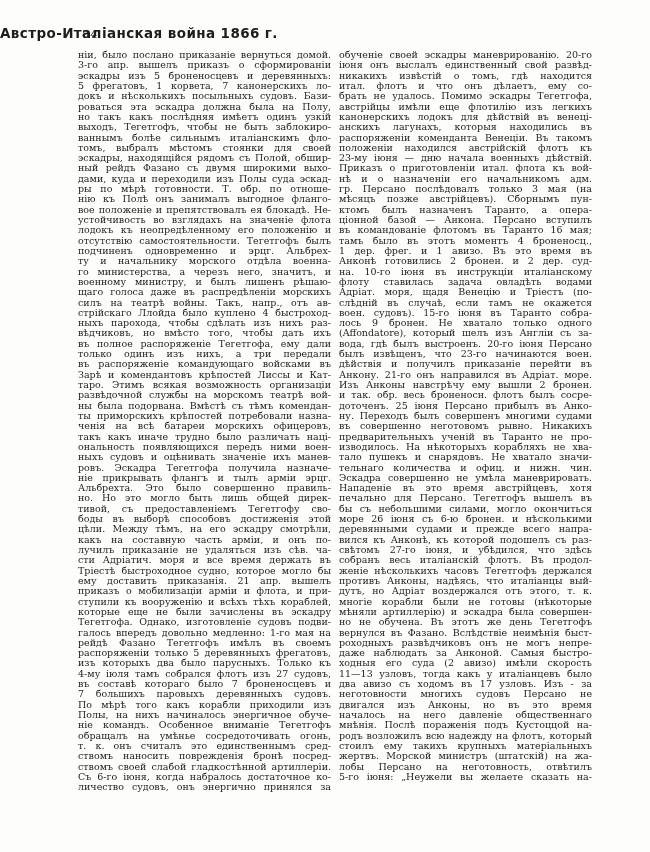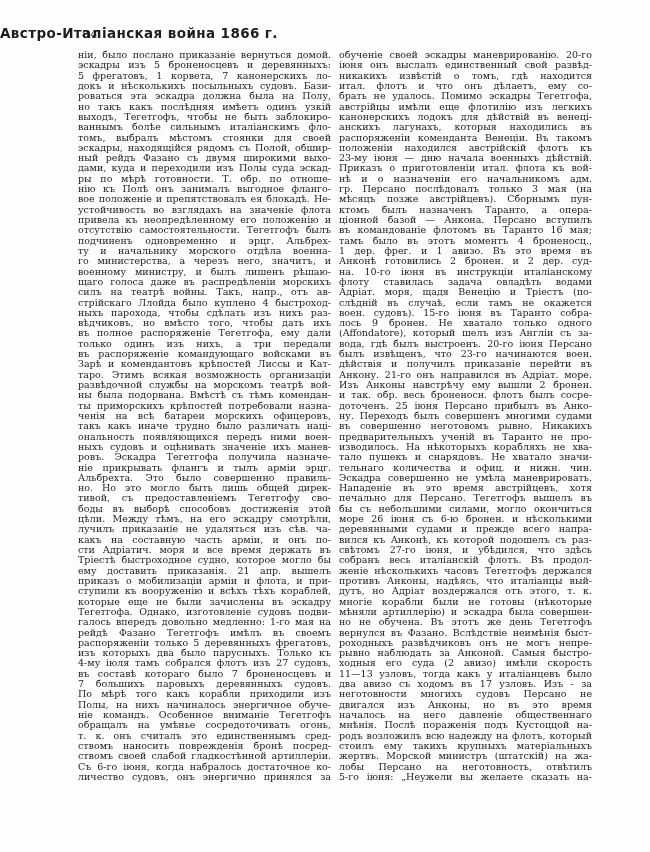--- a/index.html
+++ b/index.html
@@ -72,36 +72,37 @@
 <body>
 
 <div class="page">
   <div class="header">
     <span class="pagenum">84</span>
     <span class="title">Австро-Италіанская война 1866 г.</span>
   </div>
   <div class="columns">
     <div class="col">
         <div class="line">ніи, было послано приказаніе вернуться домой.</div>
+        <div class="line">3-го апр. вышелъ приказъ о сформированіи</div>
         <div class="line">эскадры изъ 5 броненосцевъ и деревянныхъ:</div>
         <div class="line">5 фрегатовъ, 1 корвета, 7 канонерскихъ ло-</div>
         <div class="line">докъ и нѣсколькихъ посыльныхъ судовъ. Бази-</div>
         <div class="line">роваться эта эскадра должна была на Полу,</div>
         <div class="line">но такъ какъ послѣдняя имѣетъ одинъ узкій</div>
         <div class="line">выходъ, Тегетгофъ, чтобы не быть заблокиро-</div>
         <div class="line">ваннымъ болѣе сильнымъ италіанскимъ фло-</div>
         <div class="line">томъ, выбралъ мѣстомъ стоянки для своей</div>
         <div class="line">эскадры, находящійся рядомъ съ Полой, обшир-</div>
         <div class="line">ный рейдъ Фазано съ двумя широкими выхо-</div>
         <div class="line">дами, куда и переходили изъ Полы суда эскад-</div>
         <div class="line">ры по мѣрѣ готовности. Т. обр. по отноше-</div>
         <div class="line">нію къ Полѣ онъ занималъ выгодное фланго-</div>
         <div class="line">вое положеніе и препятствовалъ ея блокадѣ. Не-</div>
         <div class="line">устойчивость во взглядахъ на значеніе флота</div>
-        <div class="line">привела къ неопредѣленному его положенію и</div>
+        <div class="line">лодокъ къ неопредѣленному его положенію и</div>
         <div class="line">отсутствію самостоятельности. Тегетгофъ былъ</div>
         <div class="line">подчиненъ одновременно и эрцг. Альбрех-</div>
         <div class="line">ту и начальнику морского отдѣла военна-</div>
         <div class="line">го министерства, а черезъ него, значитъ, и</div>
         <div class="line">военному министру, и былъ лишенъ рѣшаю-</div>
         <div class="line">щаго голоса даже въ распредѣленіи морскихъ</div>
         <div class="line">силъ на театрѣ войны. Такъ, напр., отъ ав-</div>
         <div class="line">стрійскаго Ллойда было куплено 4 быстроход-</div>
         <div class="line">ныхъ парохода, чтобы сдѣлать изъ нихъ раз-</div>
         <div class="line">вѣдчиковъ, но вмѣсто того, чтобы дать ихъ</div>
@@ -117,22 +118,22 @@
         <div class="line">такъ какъ иначе трудно было различать наці-</div>
         <div class="line">ональность появляющихся передъ ними воен-</div>
         <div class="line">ныхъ судовъ и оцѣнивать значеніе ихъ манев-</div>
         <div class="line">ровъ. Эскадра Тегетгофа получила назначе-</div>
         <div class="line">ніе прикрывать флангъ и тылъ арміи эрцг.</div>
         <div class="line">Альбрехта. Это было совершенно правиль-</div>
         <div class="line">но. Но это могло быть лишь общей дирек-</div>
         <div class="line">тивой, съ предоставленіемъ Тегетгофу сво-</div>
         <div class="line">боды въ выборѣ способовъ достиженія этой</div>
         <div class="line">цѣли. Между тѣмъ, на его эскадру смотрѣли,</div>
+        <div class="line">какъ на составную часть арміи, и онъ по-</div>
         <div class="line">лучилъ приказаніе не удаляться изъ сѣв. ча-</div>
-        <div class="line">какъ на составную часть арміи, и онъ по-</div>
         <div class="line">сти Адріатич. моря и все время держать въ</div>
         <div class="line">Тріестѣ быстроходное судно, которое могло бы</div>
         <div class="line">ему доставить приказанія. 21 апр. вышелъ</div>
         <div class="line">приказъ о мобилизаціи арміи и флота, и при-</div>
         <div class="line">ступили къ вооруженію и всѣхъ тѣхъ кораблей,</div>
         <div class="line">которые еще не были зачислены въ эскадру</div>
         <div class="line">Тегетгофа. Однако, изготовленіе судовъ подви-</div>
         <div class="line">галось впередъ довольно медленно: 1-го мая на</div>
         <div class="line">рейдѣ Фазано Тегетгофъ имѣлъ въ своемъ</div>
         <div class="line">распоряженіи только 5 деревянныхъ фрегатовъ,</div>
@@ -202,21 +203,21 @@
         <div class="line">свѣтомъ 27-го іюня, и убѣдился, что здѣсь</div>
         <div class="line">собранъ весь италіанскій флотъ. Въ продол-</div>
         <div class="line">женіе нѣсколькихъ часовъ Тегетгофъ держался</div>
         <div class="line">противъ Анконы, надѣясь, что италіанцы вый-</div>
         <div class="line">дутъ, но Адріат воздержался отъ этого, т. к.</div>
         <div class="line">многіе корабли были не готовы (нѣкоторые</div>
         <div class="line">мѣняли артиллерію) и эскадра была совершен-</div>
         <div class="line">но не обучена. Въ этотъ же день Тегетгофъ</div>
         <div class="line">вернулся въ Фазано. Вслѣдствіе неимѣнія быст-</div>
         <div class="line">роходныхъ развѣдчиковъ онъ не могъ непре-</div>
-        <div class="line">рывно наблюдать за Анконой. Самыя быстро-</div>
+        <div class="line">даже наблюдать за Анконой. Самыя быстро-</div>
         <div class="line">ходныя его суда (2 авизо) имѣли скорость</div>
         <div class="line">11—13 узловъ, тогда какъ у италіанцевъ было</div>
         <div class="line">два авизо съ ходомъ въ 17 узловъ. Изъ - за</div>
         <div class="line">неготовности многихъ судовъ Персано не</div>
         <div class="line">двигался изъ Анконы, но въ это время</div>
         <div class="line">началось на него давленіе общественнаго</div>
         <div class="line">мнѣнія. Послѣ пораженія подъ Кустоццой на-</div>
         <div class="line">родъ возложилъ всю надежду на флотъ, который</div>
         <div class="line">стоилъ ему такихъ крупныхъ матеріальныхъ</div>
         <div class="line">жертвъ. Морской министръ (штатскій) на жа-</div>

